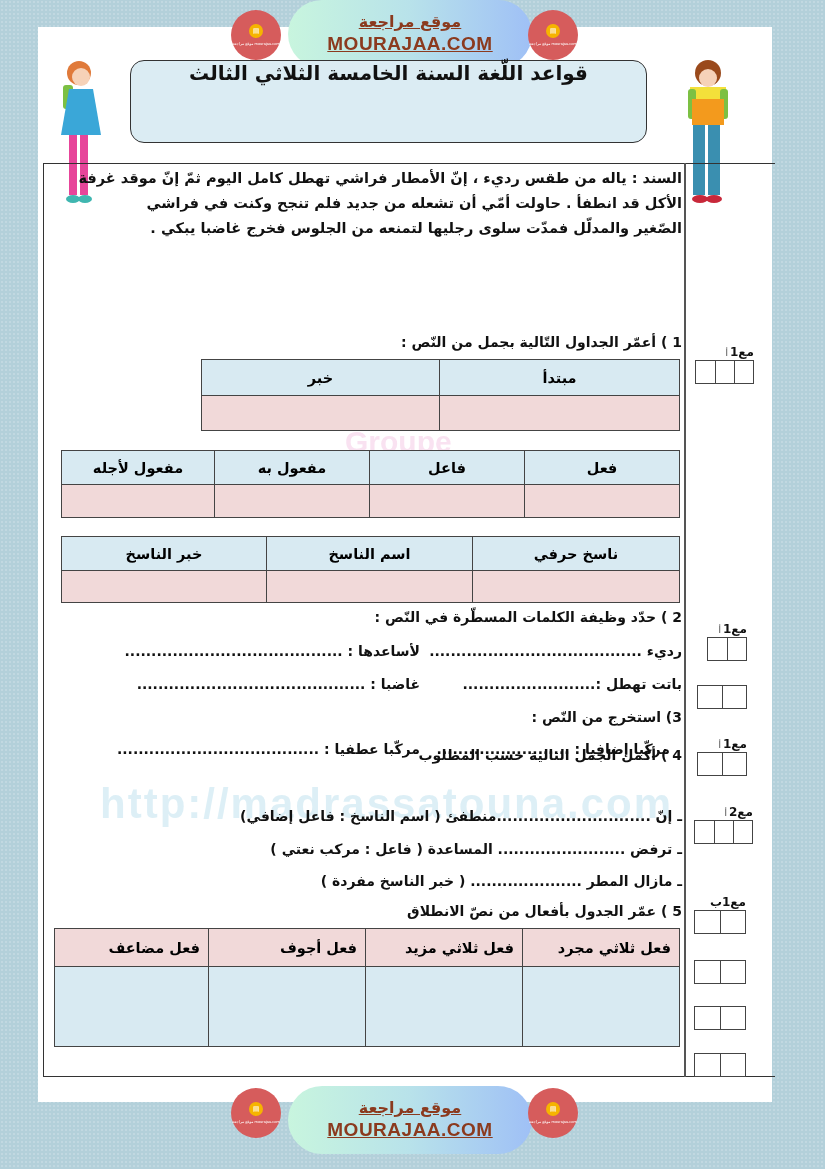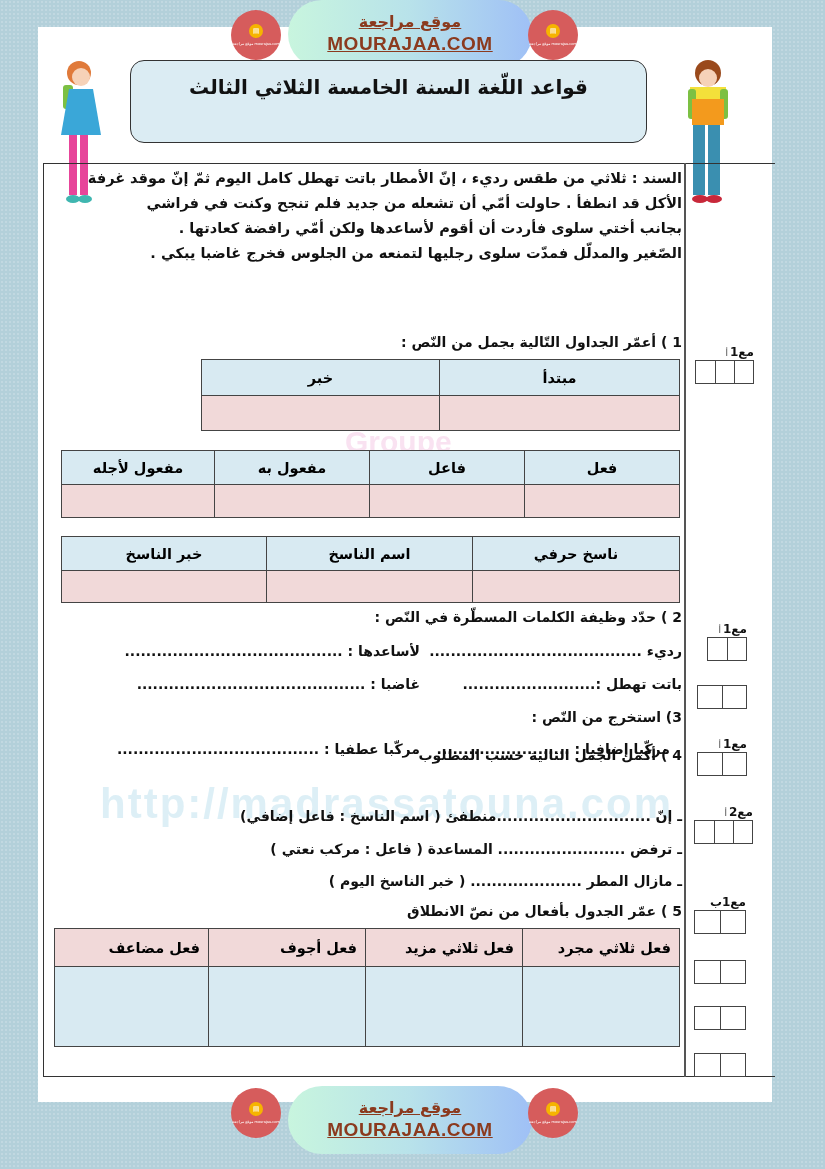--- a/index.html
+++ b/index.html
@@ -48,21 +48,21 @@
   .logo-dot {
     width: 14px; height: 14px; border-radius: 50%; background: #f6b400;
     display: flex; align-items: center; justify-content: center; font-size: 7px; color: #fff;
   }
   .logo-txt { font-size: 4px; color: #fff; margin-top: 3px; font-family: "Liberation Sans", sans-serif; }
 
   
   .title-box {
     position: absolute; left: 130px; top: 60px; width: 517px; height: 83px;
     background: #dbecf3; border: 1.5px solid #333; border-radius: 14px;
-    display: flex; justify-content: center; padding-top: 14px;
+    display: flex; justify-content: center; 
   }
   .title-text {
     font-family: "DejaVu Sans", sans-serif; font-weight: bold; font-size: 20px; color: #111; direction: rtl;
   }
 
   
   .girl { position: absolute; left: 55px; top: 55px; width: 55px; height: 175px; }
   .boy  { position: absolute; left: 680px; top: 55px; width: 55px; height: 155px; }
 
   
@@ -156,23 +156,22 @@
   <rect x="28" y="70" width="12" height="70" fill="#3a8fb0"></rect>
   <ellipse cx="20" cy="144" rx="8" ry="4" fill="#c8283a"></ellipse>
   <ellipse cx="34" cy="144" rx="8" ry="4" fill="#c8283a"></ellipse>
 </svg>
 
 <div class="frame"></div>
 <div class="divider-v"></div>
 
 <div class="content">
   <div class="passage">
-    <p>السند : ثلاثي من طقس رديء ، إنّ الأمطار باتت تهطل كامل اليوم ثمّ إنّ موقد غرفة</p>
+    <p>السند : ياله من طقس رديء ، إنّ الأمطار فراشي تهطل كامل اليوم ثمّ إنّ موقد غرفة</p>
     <p>الأكل قد انطفأ . حاولت أمّي أن تشعله من جديد فلم تنجح وكنت في فراشي</p>
-    <p>بجانب أختي سلوى فأردت أن أقوم لأساعدها ولكن أمّي رافضة كعادتها .</p>
     <p>الصّغير والمدلّل فمدّت سلوى رجليها لتمنعه من الجلوس فخرج غاضبا يبكي .</p>
   </div>
 
   <div class="q" style="top:165px;">1 ) أعمّر الجداول التّالية بجمل من النّص :</div>
 </div>
 
 <table class="grid" style="left:201px; top:359px; width:479px;">
   <tbody>
       <tr style="height:36px;">
     <th class="hdr-blue" style="width:240px;">مبتدأ</th>
@@ -224,21 +223,21 @@
   <div class="line" style="top:673px; right:0;">باتت تهطل :.........................</div>
   <div class="line" style="top:673px; right:262px;">غاضبا : ...........................................</div>
 
   <div class="q" style="top:706px;">3) استخرج من النّص :</div>
   <div class="line" style="top:738px; right:12px;">مركّبا إضافيا : .........................</div>
   <div class="line" style="top:738px; right:262px;">مركّبا عطفيا : ......................................</div>
 
   <div class="q" style="top:744px;">4 )  أكمل الجمل التالية حسب المطلوب</div>
   <div class="line" style="top:805px;">ـ إنّ .............................منطفئ ( اسم الناسخ : فاعل إضافي)</div>
   <div class="line" style="top:838px;">ـ ترفض ........................ المساعدة ( فاعل : مركب نعتي )</div>
-  <div class="line" style="top:870px;">ـ مازال المطر ..................... ( خبر الناسخ اليوم )</div>
+  <div class="line" style="top:870px;">ـ مازال المطر ..................... ( خبر الناسخ مفردة )</div>
 
   <div class="q" style="top:900px;">5 ) عمّر الجدول بأفعال من نصّ الانطلاق</div>
 </div>
 
 <table class="grid t5" style="left:54px; top:928px; width:626px;">
   <tbody>
       <tr style="height:38px;">
     <th class="hdr-pink" style="width:157px;">فعل ثلاثي مجرد</th>
     <th class="hdr-pink" style="width:157px;">فعل ثلاثي مزيد</th>
     <th class="hdr-pink" style="width:157px;">فعل أجوف</th>

